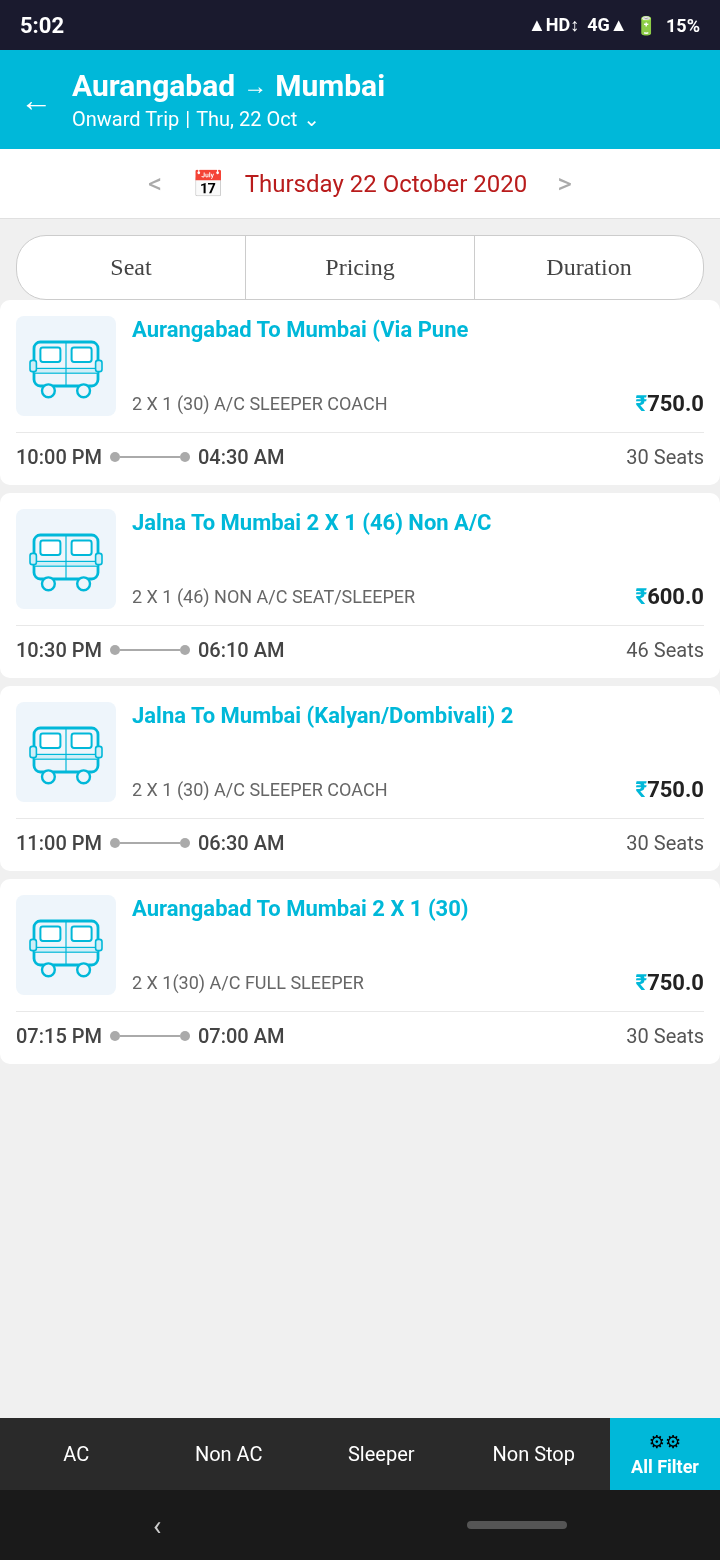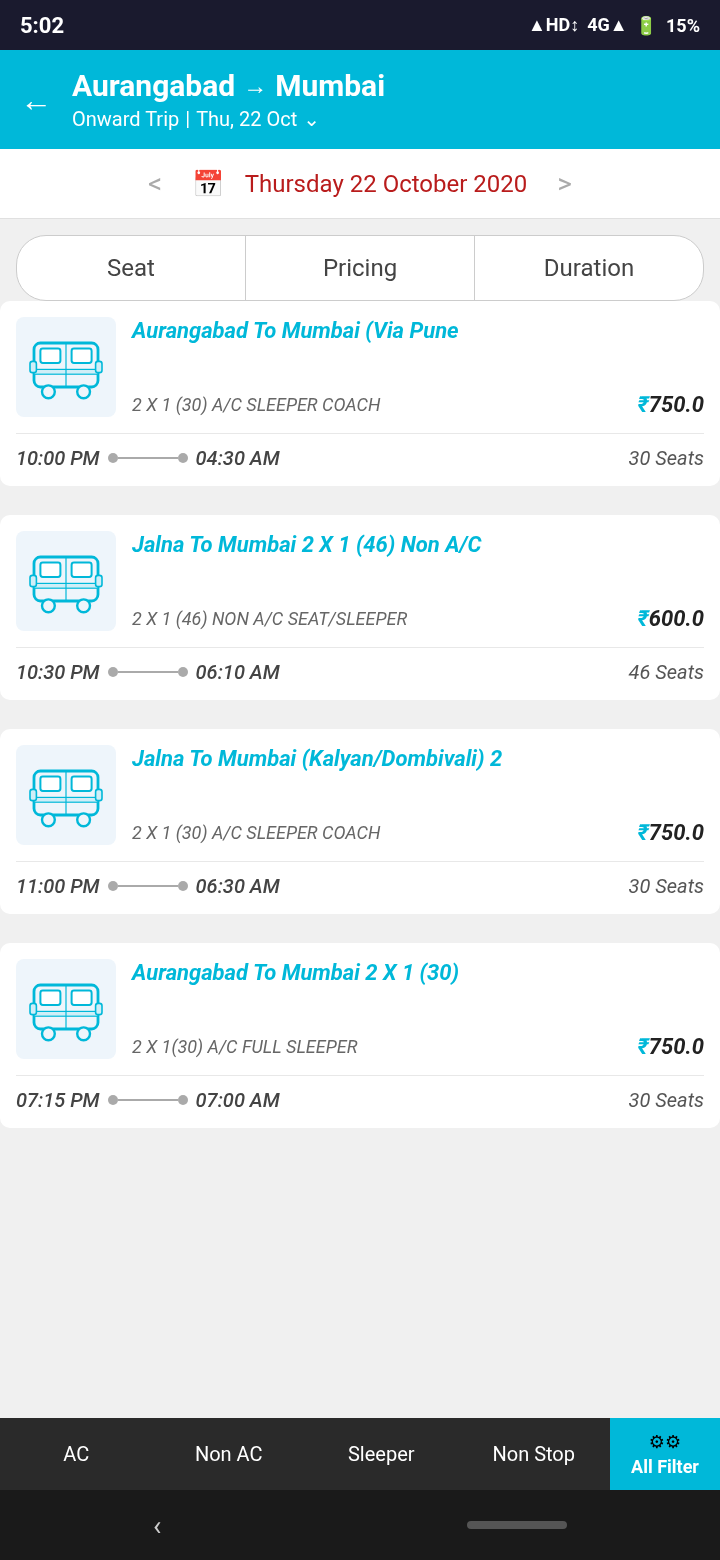--- a/index.html
+++ b/index.html
@@ -87,38 +87,38 @@
     }
 
     
     .sort-tabs {
       background: white;
       display: flex;
       margin: 16px 16px 0 16px;
       border: 1.5px solid #ccc;
       border-radius: 30px;
       overflow: hidden;
+      font-family: Liberation Serif, serif;
     }
     .sort-tab {
       flex: 1;
       text-align: center;
       padding: 18px 0;
       font-size: 24px;
       color: #444;
       cursor: pointer;
       border-right: 1px solid #ccc;
     }
     .sort-tab:last-child { border-right: none; }
 
     
     .bus-list {
       display: flex;
       flex-direction: column;
-      gap: 29px;
-      font-style: italic;
+      gap: 8px;
     }
 
     
     .bus-card {
       background: white;
       border-radius: 10px;
       overflow: hidden;
       display: flex;
       flex-direction: column;
     }

